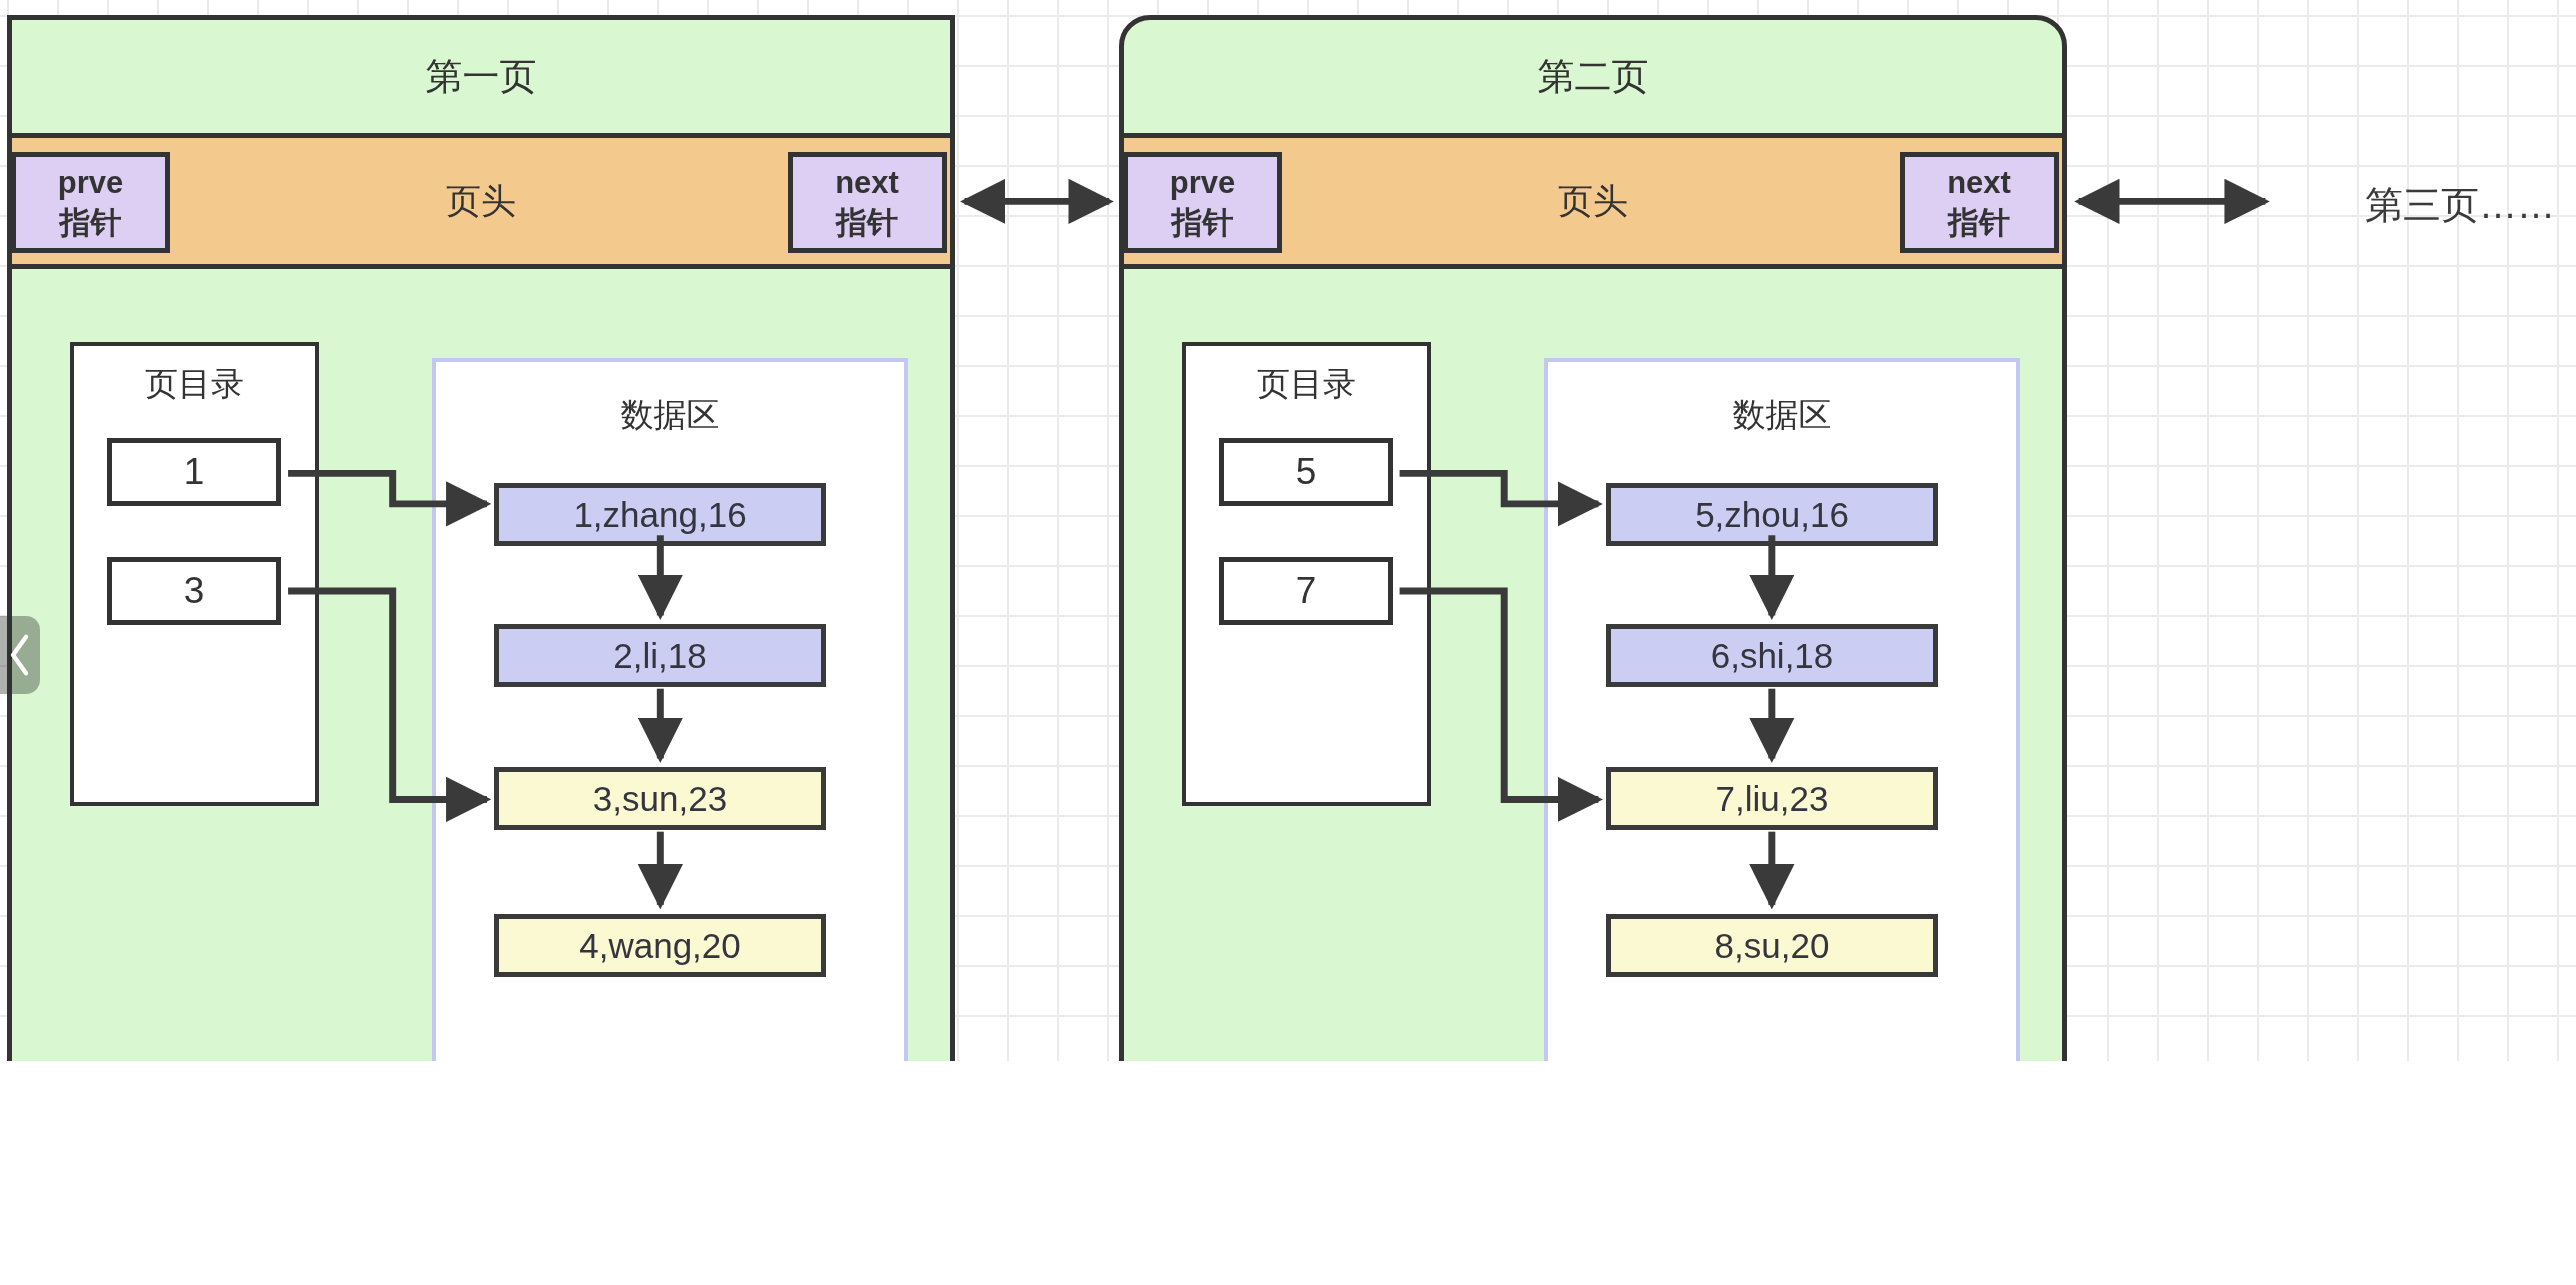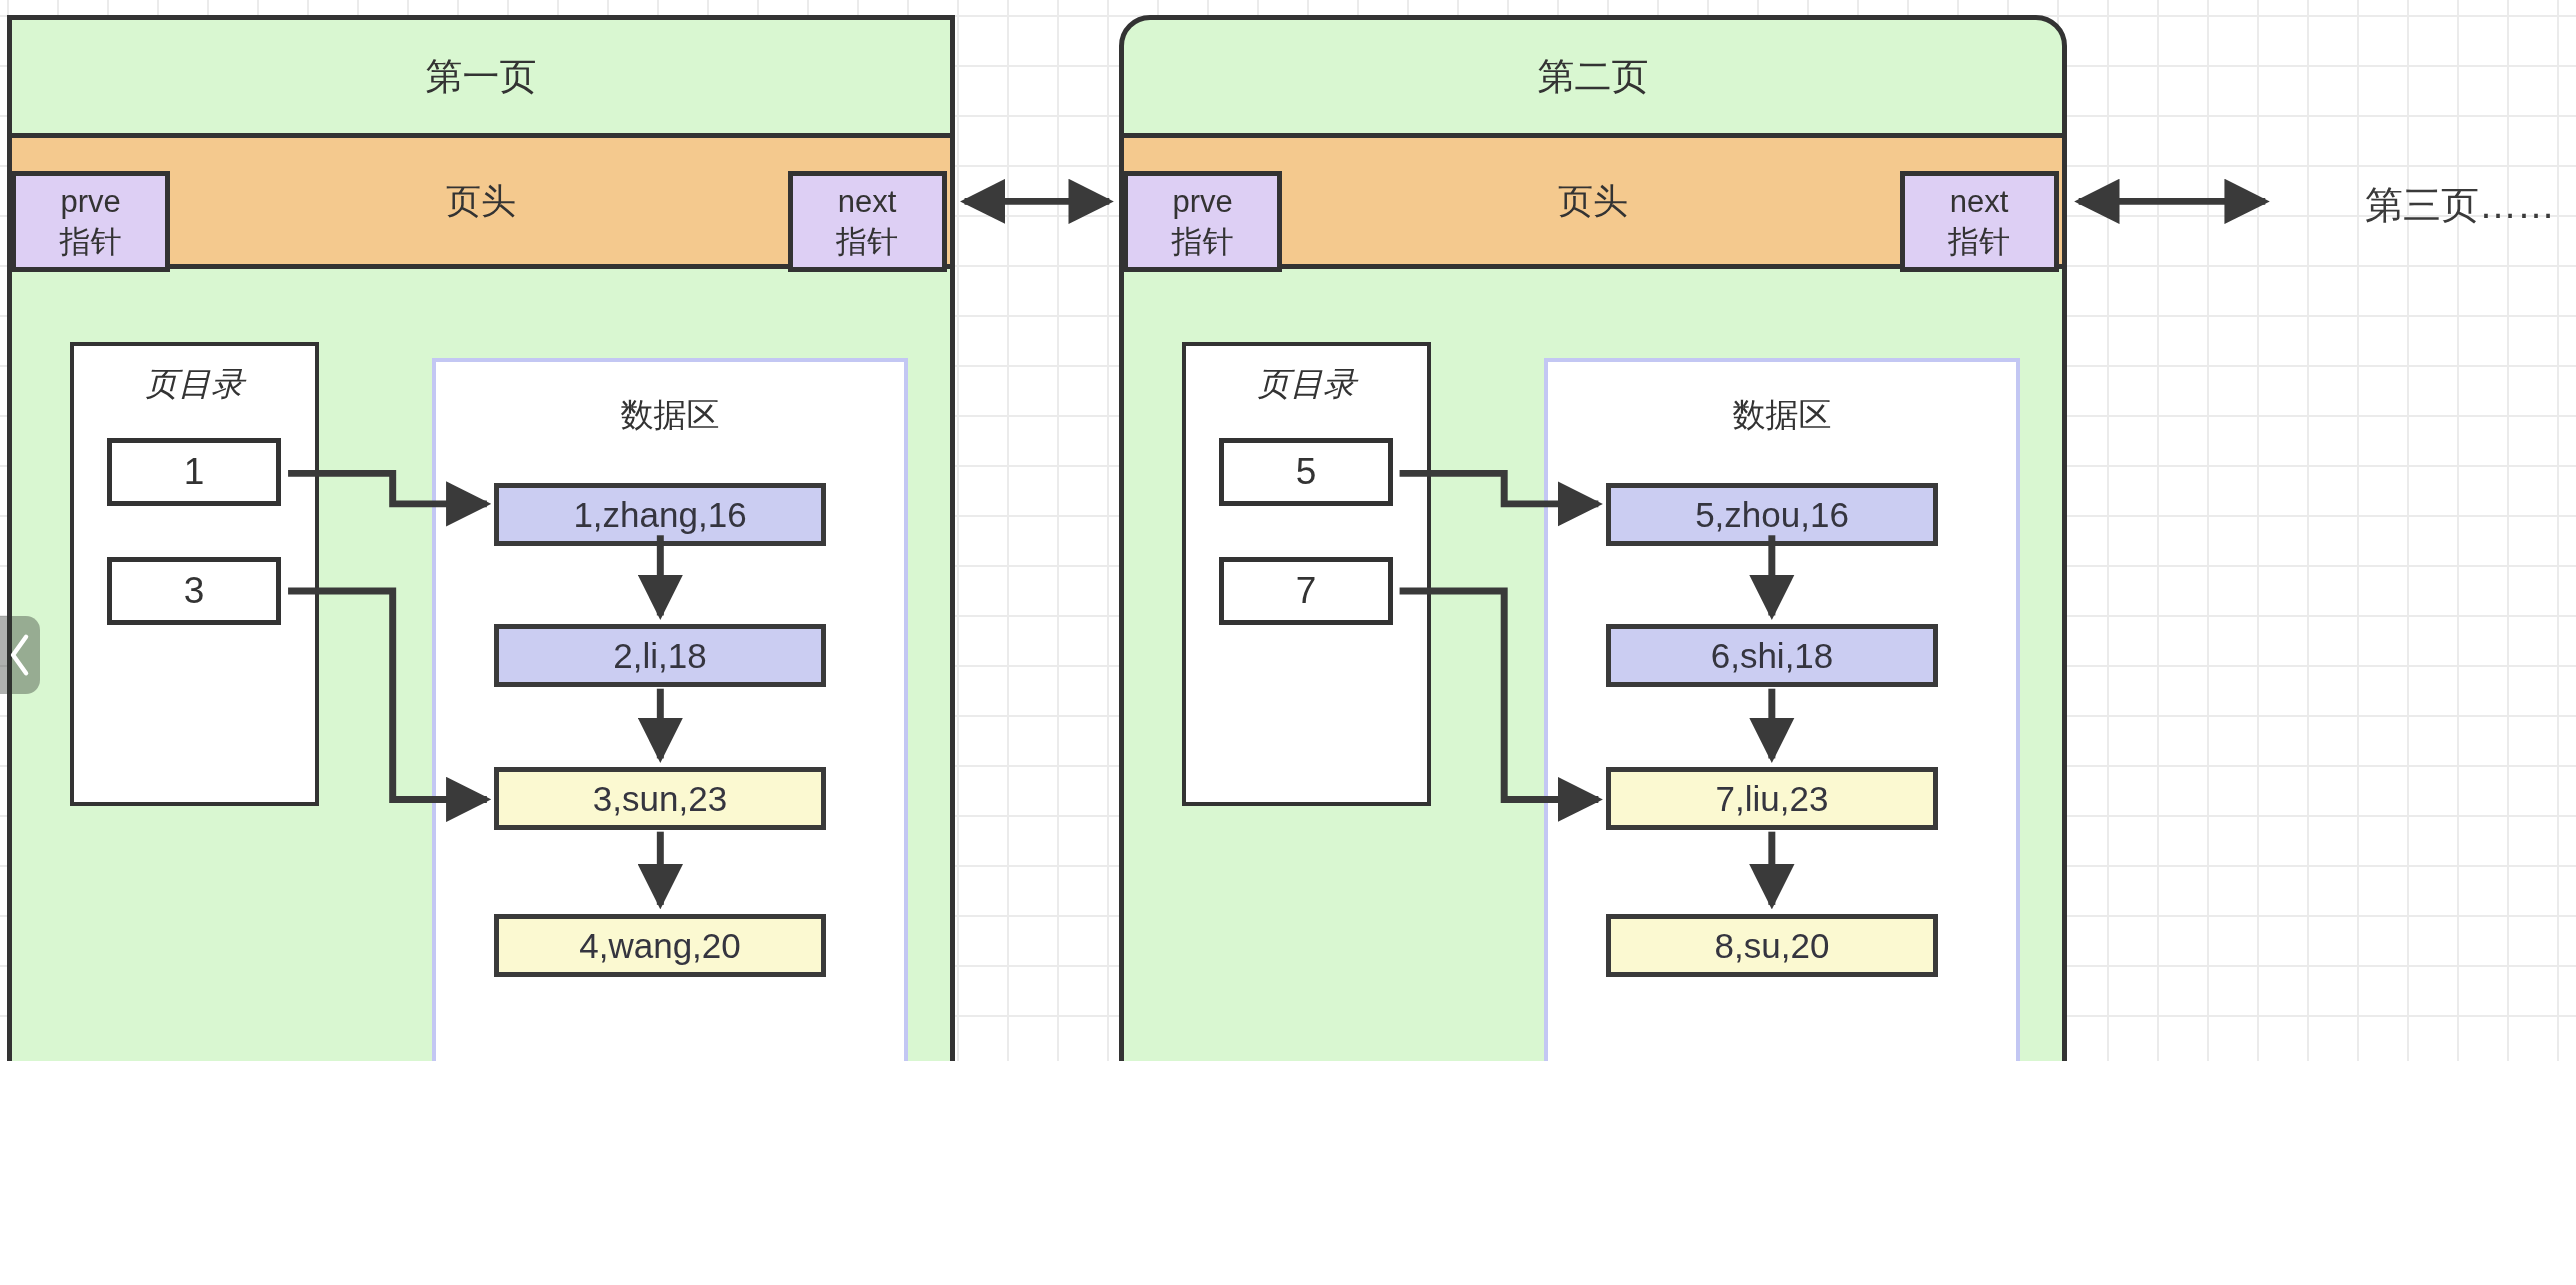--- a/index.html
+++ b/index.html
@@ -29,34 +29,34 @@
     position:absolute;left:0;top:113px;width:100%;height:136px;
     background:#f4c98e;border-top:5.2px solid #333333;border-bottom:5.2px solid #333333;
     box-sizing:border-box;
   }
   .header-label{
     position:absolute;left:0;top:0;width:100%;height:100%;
     display:flex;align-items:center;justify-content:center;
     font-size:35px;color:#333;
   }
   .pointer{
-    position:absolute;top:151px;width:159px;height:101px;
+    position:absolute;top:132px;width:159px;height:101px;
     background:#ddcff4;border:5.2px solid #333333;box-sizing:border-box;
     display:flex;align-items:center;justify-content:center;text-align:center;
-    font-size:31px;line-height:40px;white-space:pre-line;color:#333;z-index:3;
+    font-size:31px;line-height:40px;white-space:pre-line;color:#333;z-index:3;font-weight:bold;
   }
   .pointer.prev{left:-0.9px;}
   .pointer.next{right:3.5px;}
   .dir-box{
     position:absolute;left:58px;top:322px;width:249px;height:464px;
     background:#ffffff;border:4.4px solid #333333;box-sizing:border-box;
   }
   .dir-title{
     position:absolute;left:0;top:15.7px;width:100%;text-align:center;
-    font-size:33px;color:#333;font-style:italic;
+    font-size:33px;color:#333;
   }
   .dir-entry{
     position:absolute;left:33px;width:174px;height:68px;
     background:#ffffff;border:5.2px solid #333333;box-sizing:border-box;
     display:flex;align-items:center;justify-content:center;
     font-size:37px;color:#333;
   }
   .dir-entry.e1{top:92px;}
   .dir-entry.e2{top:211px;}
   .data-box{

